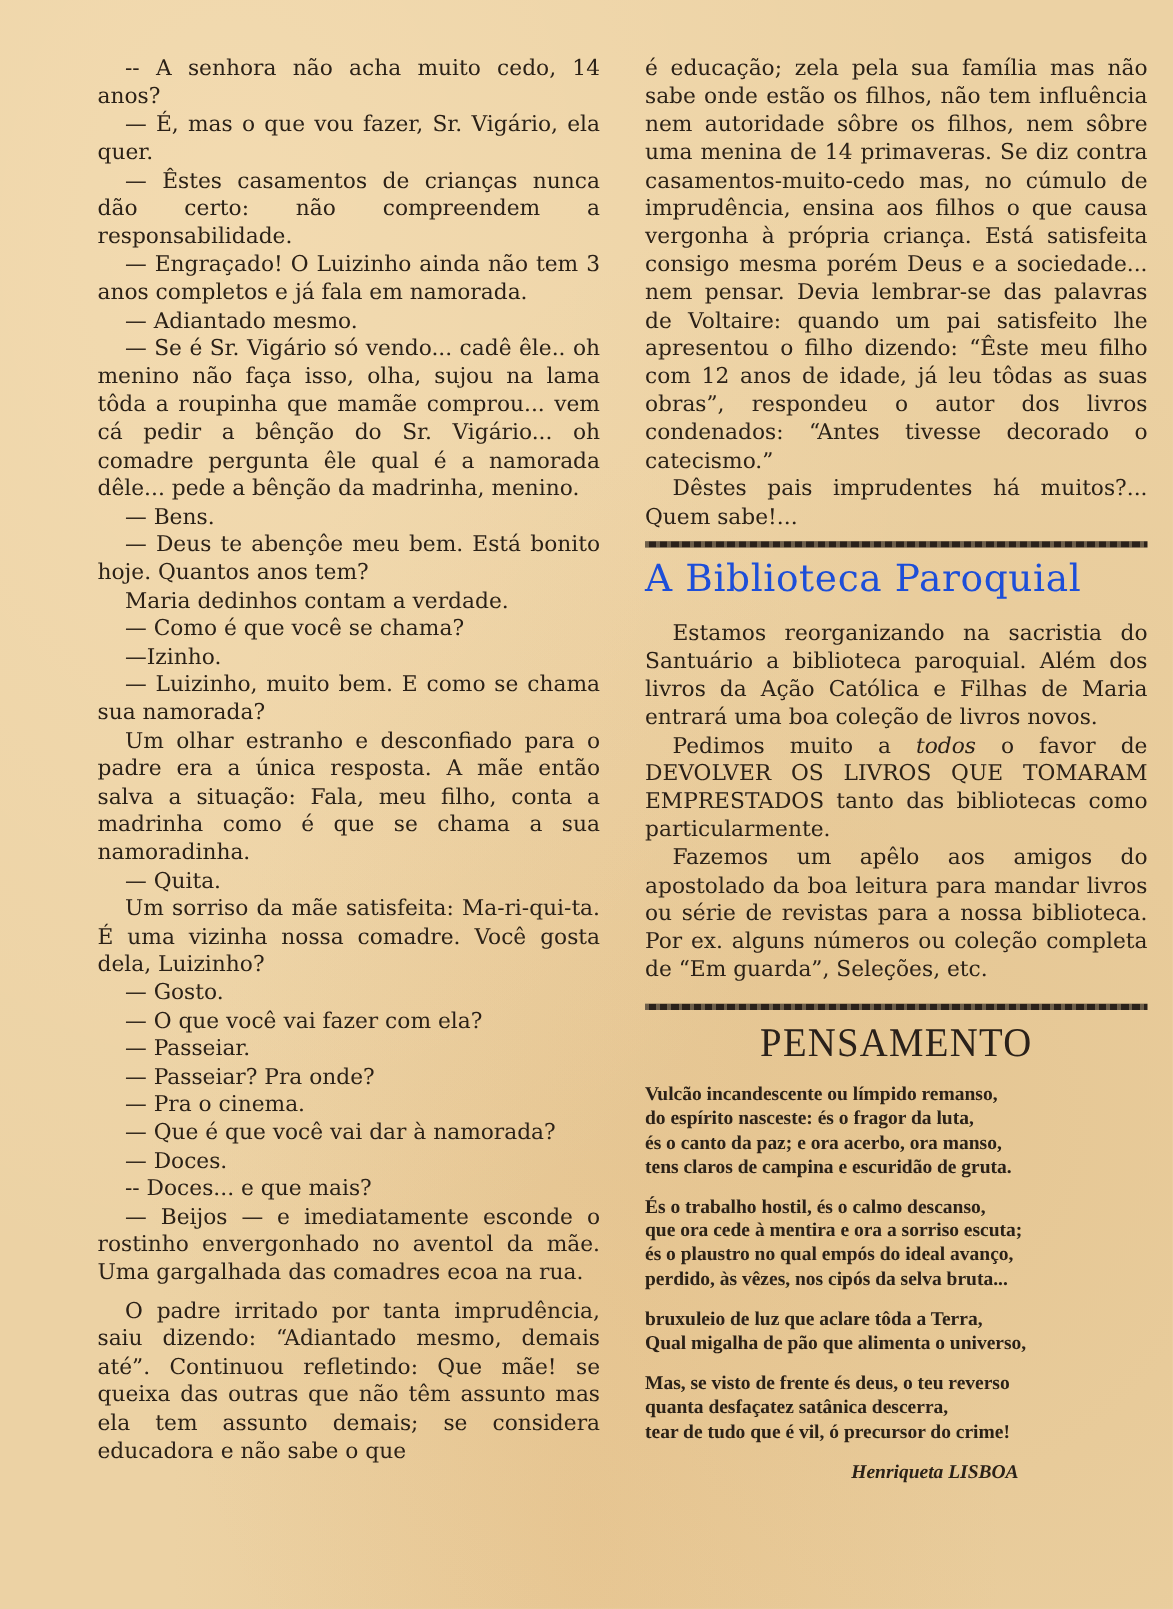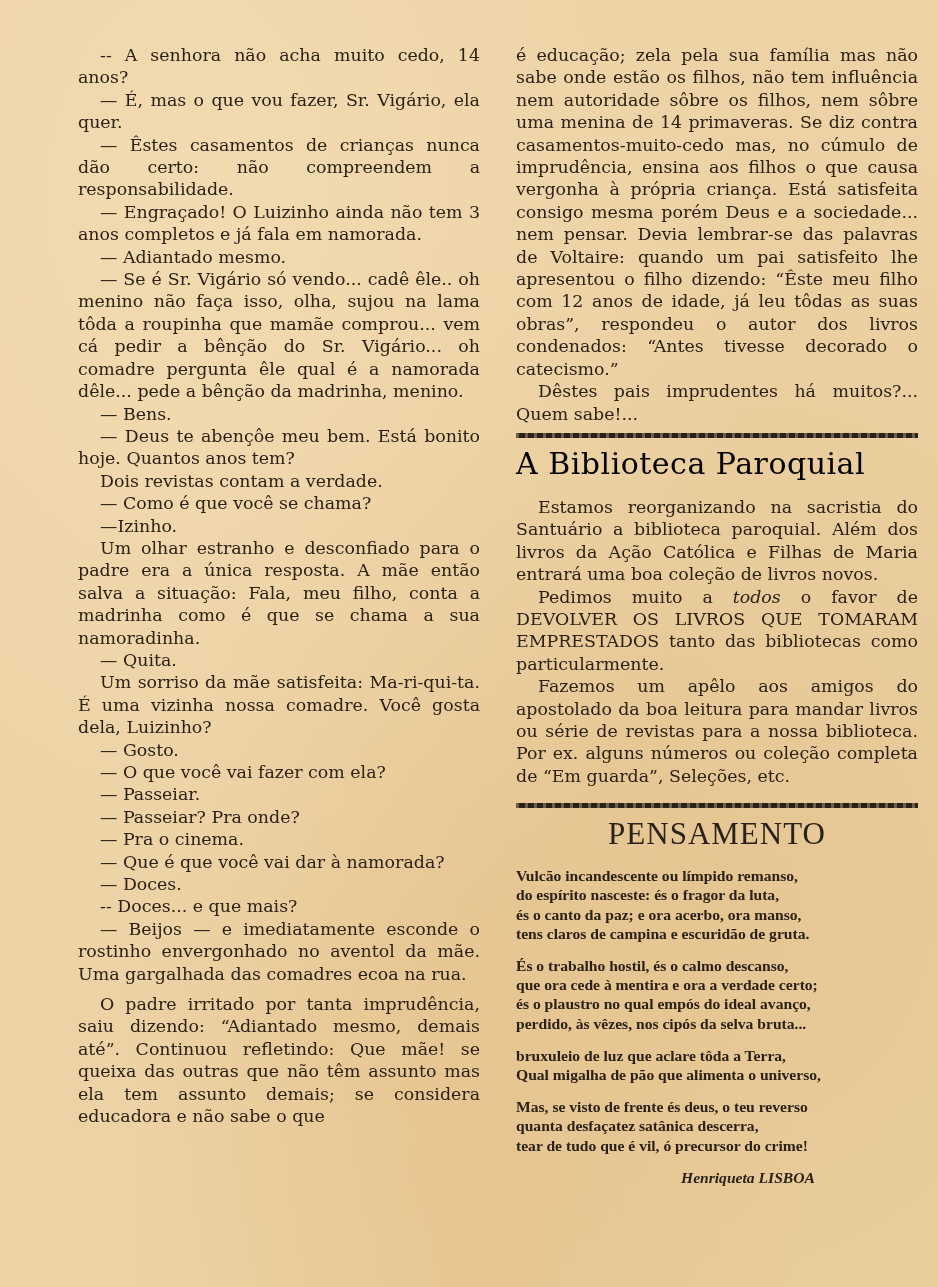--- a/index.html
+++ b/index.html
@@ -21,21 +21,21 @@
     .p { margin: 0; text-align: justify; text-align-last: left; }
     .ind { text-indent: 22px; }
     .gap { margin-top: 8px; }
     .rule {
       height: 5px; background: #2a211a; margin: 8px 0 6px 0;
       background-image: repeating-linear-gradient(90deg, rgba(236,210,164,0.35) 0 3px, transparent 3px 9px);
     }
     .section-title {
       font-family: "DejaVu Serif", serif; font-weight: normal;
       font-size: 30px; line-height: 40px; margin: 2px 0 12px 0; letter-spacing: 0.5px;
-      color: #000000;
+      color: #1d4ed8;
     }
     .pens-title {
       text-align: center; font-size: 31px; line-height: 40px; margin: 6px 0 12px 0;
       letter-spacing: 1px; color: #2a211a; font-weight: normal;
       font-family: "Liberation Serif", serif; transform: scaleY(1.05);
     }
     .poem { font-family: "Liberation Serif", serif; font-weight: bold; font-size: 15.6px; line-height: 19.2px; }
     .stanza { margin: 0 0 13px 0; }
     .stanza .line { display: block; white-space: nowrap; }
     .author { font-family: "Liberation Serif", serif; font-weight: bold; font-size: 15.6px; margin-top: 2px; padding-left: 165px; font-style: italic; }
@@ -48,23 +48,24 @@
 
   <div class="col col-left">
     <p class="p ind">-- A senhora não acha muito cedo, 14 anos?</p>
     <p class="p ind">— É, mas o que vou fazer, Sr. Vigário, ela quer.</p>
     <p class="p ind">— Êstes casamentos de crianças nunca dão certo: não compreendem a responsabilidade.</p>
     <p class="p ind">— Engraçado! O Luizinho ainda não tem 3 anos completos e já fala em namorada.</p>
     <p class="p ind">— Adiantado mesmo.</p>
     <p class="p ind">— Se é Sr. Vigário só vendo... cadê êle.. oh menino não faça isso, olha, sujou na lama tôda a roupinha que mamãe comprou... vem cá pedir a bênção do Sr. Vigário... oh comadre pergunta êle qual é a namorada dêle... pede a bênção da madrinha, menino.</p>
     <p class="p ind">— Bens.</p>
     <p class="p ind">— Deus te abençôe meu bem. Está bonito hoje. Quantos anos tem?</p>
-    <p class="p ind">Dois revistas contam a verdade.</p>
+    <p class="p ind">Maria dedinhos contam a verdade.</p>
     <p class="p ind">— Como é que você se chama?</p>
     <p class="p ind">—Izinho.</p>
+    <p class="p ind">— Luizinho, muito bem. E como se chama sua namorada?</p>
     <p class="p ind">Um olhar estranho e desconfiado para o padre era a única resposta. A mãe então salva a situação: Fala, meu filho, conta a madrinha como é que se chama a sua namoradinha.</p>
     <p class="p ind">— Quita.</p>
     <p class="p ind">Um sorriso da mãe satisfeita: Ma-ri-qui-ta. É uma vizinha nossa comadre. Você gosta dela, Luizinho?</p>
     <p class="p ind">— Gosto.</p>
     <p class="p ind">— O que você vai fazer com ela?</p>
     <p class="p ind">— Passeiar.</p>
     <p class="p ind">— Passeiar? Pra onde?</p>
     <p class="p ind">— Pra o cinema.</p>
     <p class="p ind">— Que é que você vai dar à namorada?</p>
     <p class="p ind">— Doces.</p>
@@ -92,21 +93,21 @@
       <h2 class="pens-title">PENSAMENTO</h2>
       <div class="poem">
         <div class="stanza">
           <span class="line">Vulcão incandescente ou límpido remanso,</span>
           <span class="line">do espírito nasceste: és o fragor da luta,</span>
           <span class="line">és o canto da paz; e ora acerbo, ora manso,</span>
           <span class="line">tens claros de campina e escuridão de gruta.</span>
         </div>
         <div class="stanza">
           <span class="line">És o trabalho hostil, és o calmo descanso,</span>
-          <span class="line">que ora cede à mentira e ora a verdade certo;</span>
+          <span class="line">que ora cede à mentira e ora a sorriso escuta;</span>
           <span class="line">és o plaustro no qual empós do ideal avanço,</span>
           <span class="line">perdido, às vêzes, nos cipós da selva bruta...</span>
         </div>
         <div class="stanza">
           <span class="line">bruxuleio de luz que aclare tôda a Terra,</span>
           <span class="line">Qual migalha de pão que alimenta o universo,</span>
         </div>
         <div class="stanza">
           <span class="line">Mas, se visto de frente és deus, o teu reverso</span>
           <span class="line">quanta desfaçatez satânica descerra,</span>

